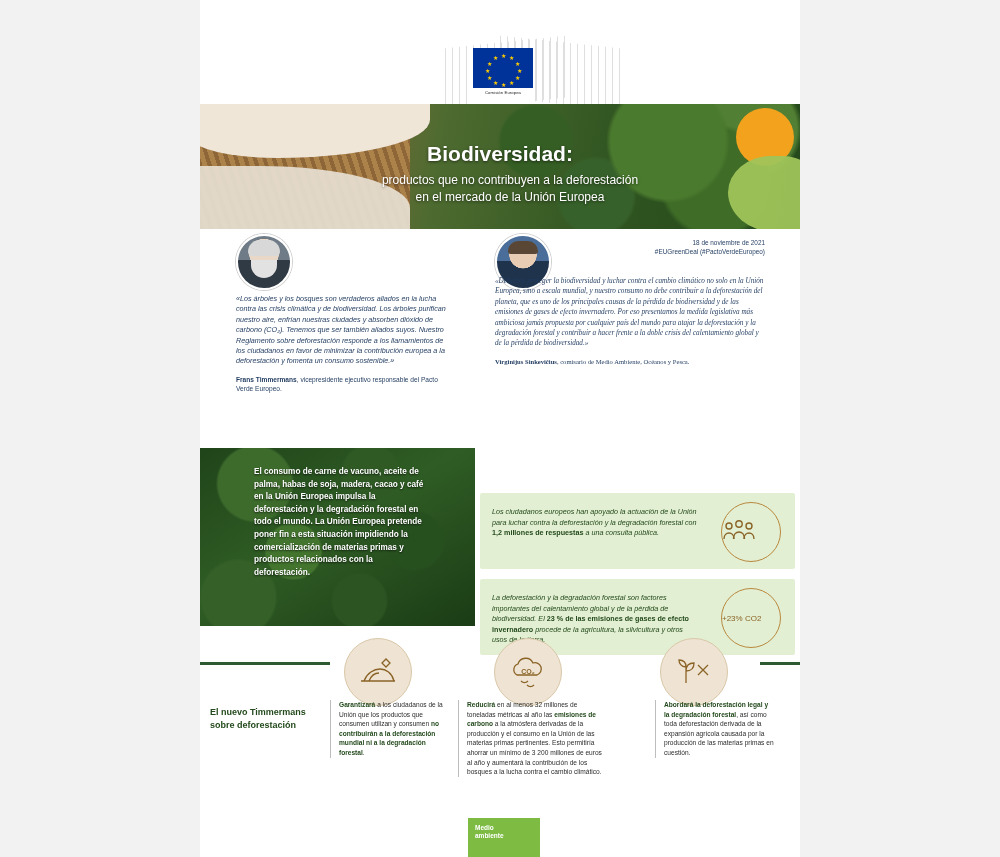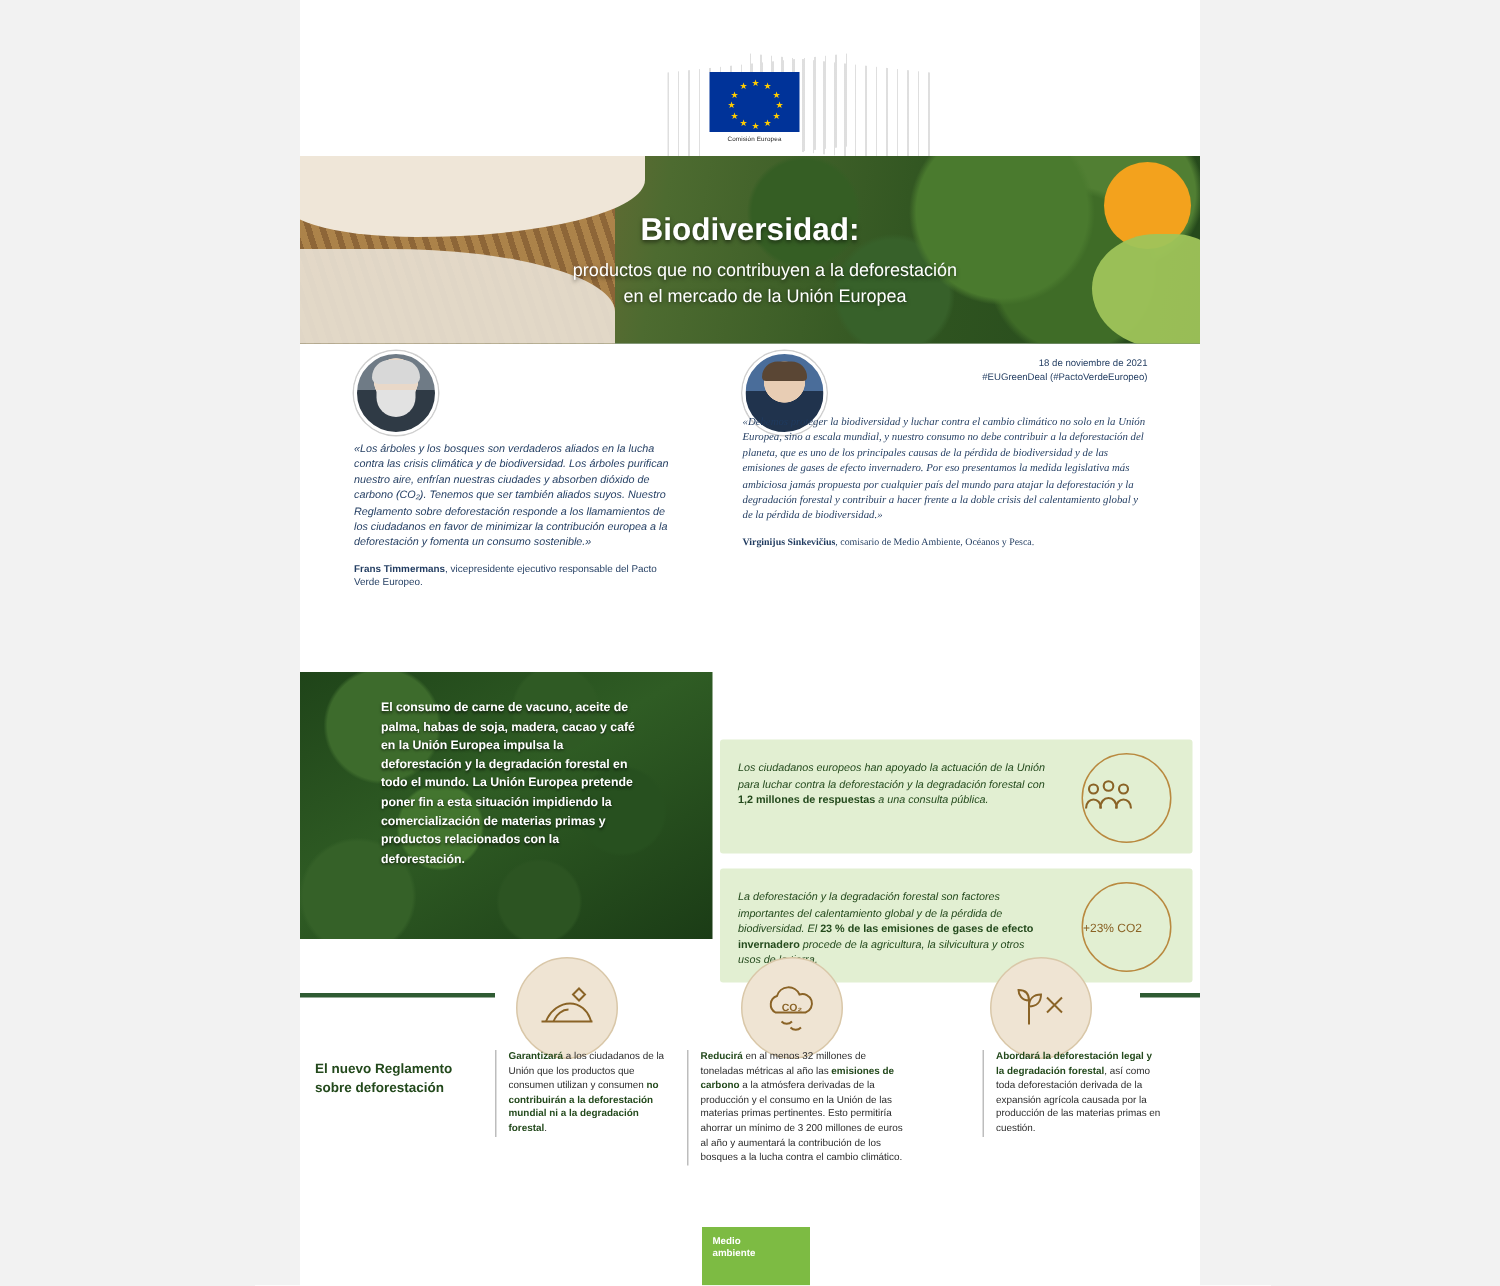--- a/index.html
+++ b/index.html
@@ -521,21 +521,21 @@
       </div>
       <div class="pillar-icon p3">
         <svg width="40" height="34" viewBox="0 0 40 34" aria-hidden="true">
           <g fill="none" stroke="#8a6326" stroke-width="1.3">
             <path d="M12 28V12M12 12c-5 0-7-4-7-7 5 0 7 3 7 7zM12 16c5 0 8-3 8-8-5 0-8 3-8 8z"></path>
             <path d="M24 10l10 10M34 10L24 20"></path>
           </g>
         </svg>
       </div>
 
-      <div class="pillar-title">El nuevo Reglamento sobre deforestación</div>
+      <div class="pillar-title">El nuevo Timmermans sobre deforestación</div>
 
       <div class="pillar-col c1">
         <b>Garantizará</b><span> a los ciudadanos de la Unión que los productos que consumen utilizan y consumen </span><b>no contribuirán a la deforestación mundial ni a la degradación forestal</b><span>.</span>
       </div>
 
       <div class="pillar-col c2">
         <b>Reducirá</b><span> en al menos 32 millones de toneladas métricas al año las </span><b>emisiones de carbono</b><span> a la atmósfera derivadas de la producción y el consumo en la Unión de las materias primas pertinentes. Esto permitiría ahorrar un mínimo de 3 200 millones de euros al año y aumentará la contribución de los bosques a la lucha contra el cambio climático.</span>
       </div>
 
       <div class="pillar-col c3">

